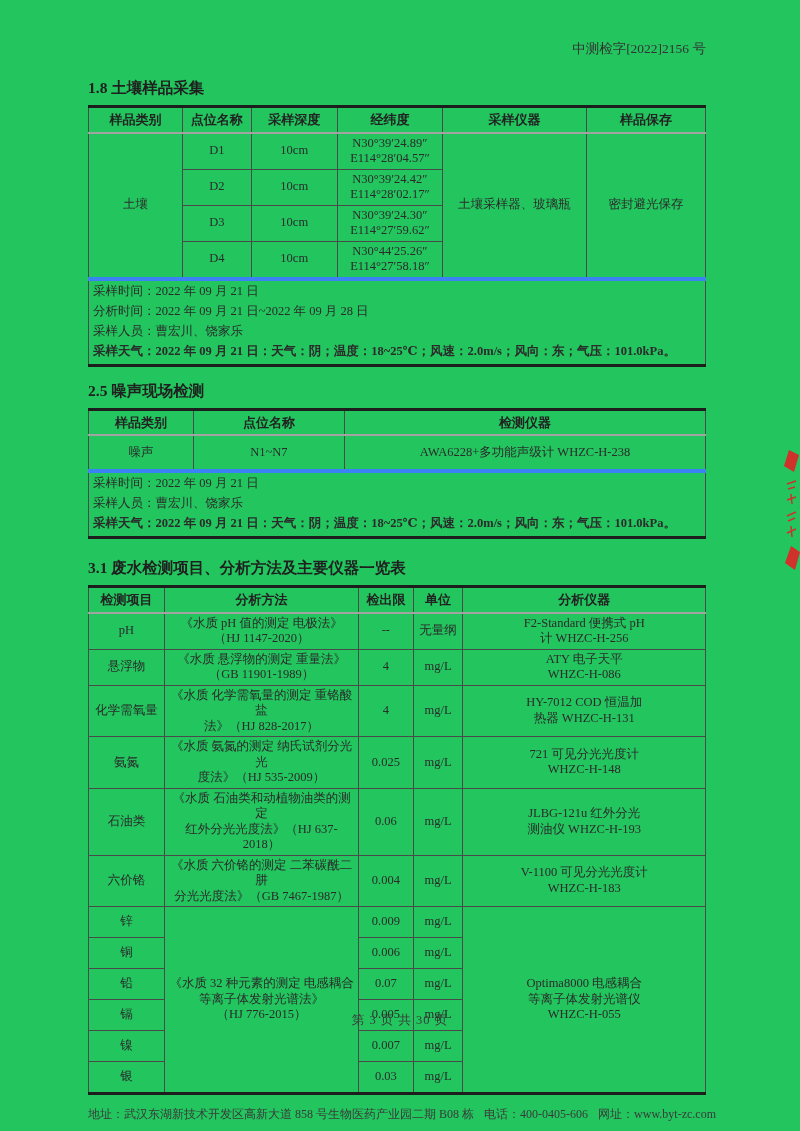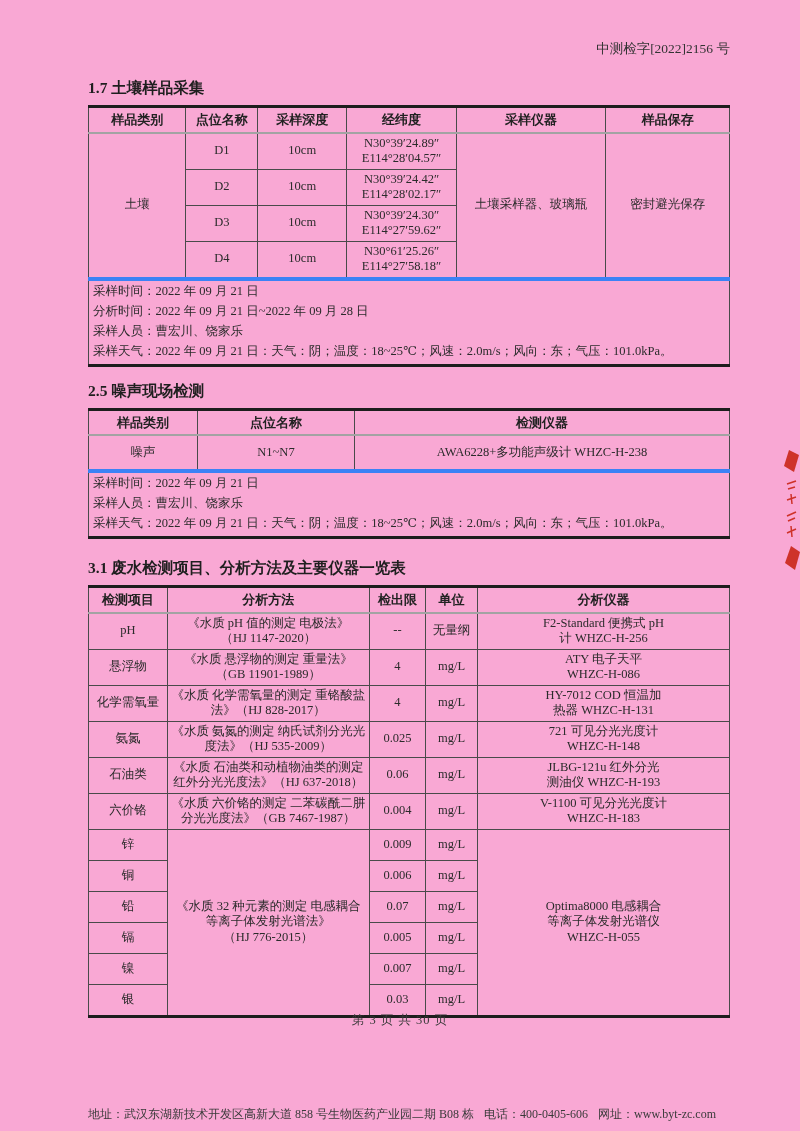--- a/index.html
+++ b/index.html
@@ -1,22 +1,22 @@
 <!DOCTYPE html>
 <html><head>
 <meta charset="utf-8">
 <style>
   html,body{margin:0;padding:0;background:#e8e8e8;}
   .page{
     position:relative;
     width:800px;height:1131px;
     margin:0 auto;
-    background:#f9a8d4;
+    background:#22c55e;
     box-sizing:border-box;
-    padding:40px 70px 0 88px;
+    padding:40px 94px 0 88px;
     font-family:"Liberation Serif","DejaVu Serif",serif;
     color:#2b2b2b;
     overflow:hidden;
   }
   .doc-number{
     text-align:right;
     font-size:13.5px;
     line-height:17px;
     color:#333;
   }
@@ -63,21 +63,21 @@
   tr.note td{
     text-align:left;
     border-top:none;
     border-bottom:none;
     padding:0 4px;
     line-height:20px;
     font-size:12.5px;
     height:20px;
   }
   tr.note.first td{border-top:4px solid #3b82f6;}
-  tr.note.last td{padding-bottom:3px;}
+  tr.note.last td{padding-bottom:3px;font-weight:bold;}
   .metal td{height:26px;}
   .footer-pageno{
     position:absolute;
     left:0;right:0;
     top:1012px;
     text-align:center;
     font-size:12.5px;
     color:#3a3a3a;
     letter-spacing:1px;
   }
@@ -100,21 +100,21 @@
     overflow:hidden;
   }
 </style>
 </head>
 <body>
 
 <div class="page">
 
   <div class="doc-number">中测检字[2022]2156 号</div>
 
-  <div class="sec-title mt-24">1.7  土壤样品采集</div>
+  <div class="sec-title mt-24">1.8  土壤样品采集</div>
 
   <table>
     <colgroup>
       <col style="width:15.2%">
         <col style="width:11.2%">
         <col style="width:13.9%">
       <col style="width:17.1%">
         <col style="width:23.3%">
         <col style="width:19.3%">
     </colgroup>
@@ -144,21 +144,21 @@
       </tr>
       <tr>
         <td>D3</td>
         <td>10cm</td>
         <td class="pre">N30°39′24.30″
 E114°27′59.62″</td>
       </tr>
       <tr>
         <td>D4</td>
         <td>10cm</td>
-        <td class="pre">N30°61′25.26″
+        <td class="pre">N30°44′25.26″
 E114°27′58.18″</td>
       </tr>
       <tr class="note first">
         <td colspan="6">采样时间：2022 年 09 月 21 日</td>
       </tr>
       <tr class="note">
         <td colspan="6">分析时间：2022 年 09 月 21 日~2022 年 09 月 28 日</td>
       </tr>
       <tr class="note">
         <td colspan="6">采样人员：曹宏川、饶家乐</td>

